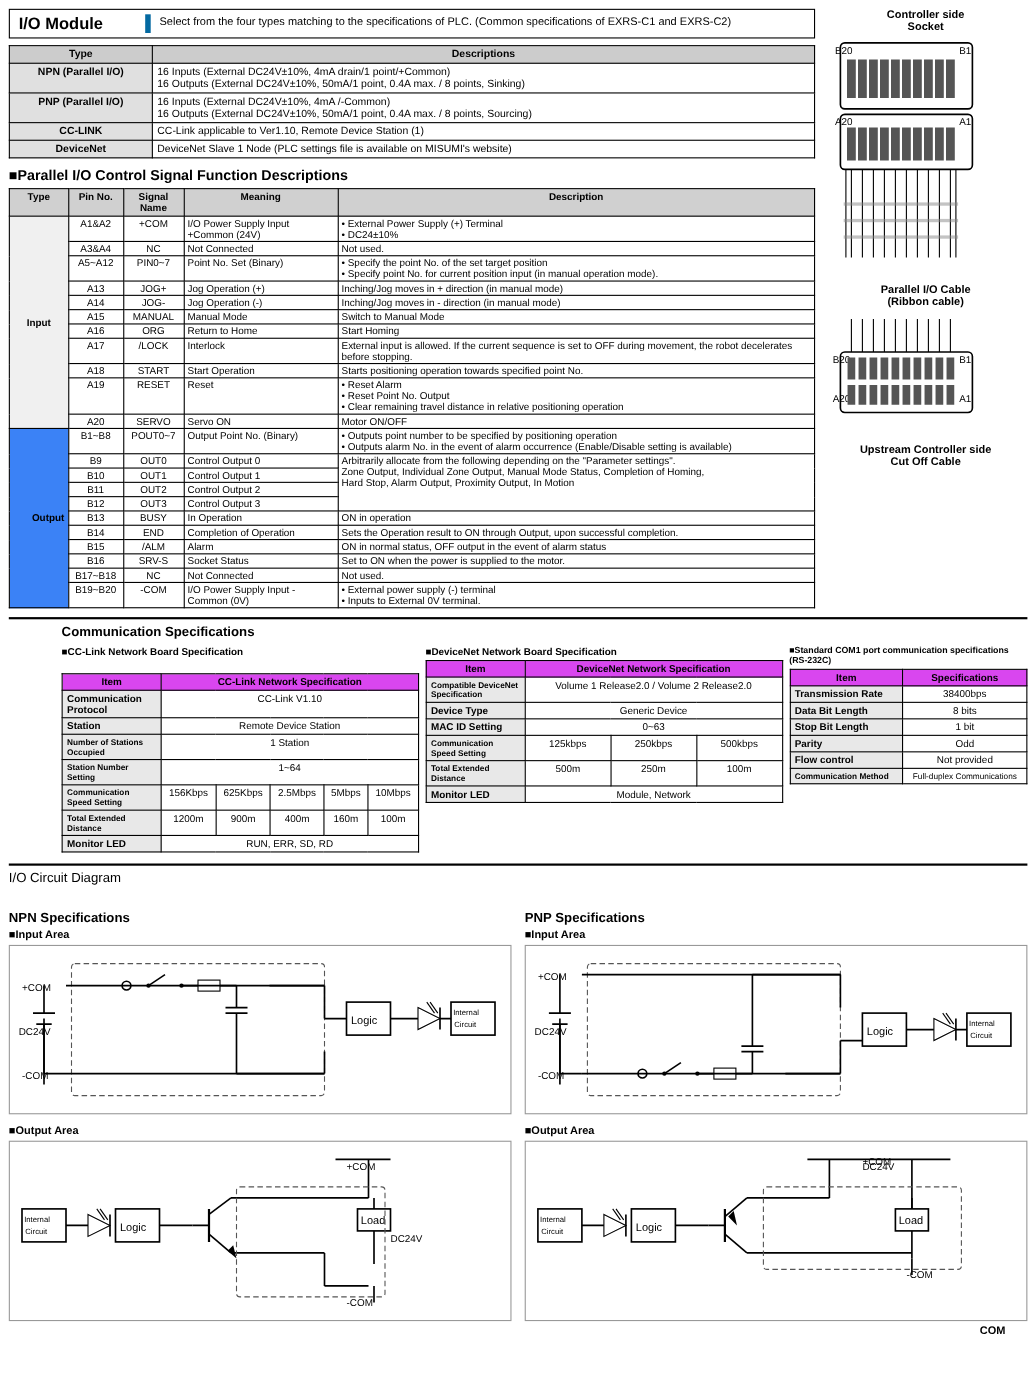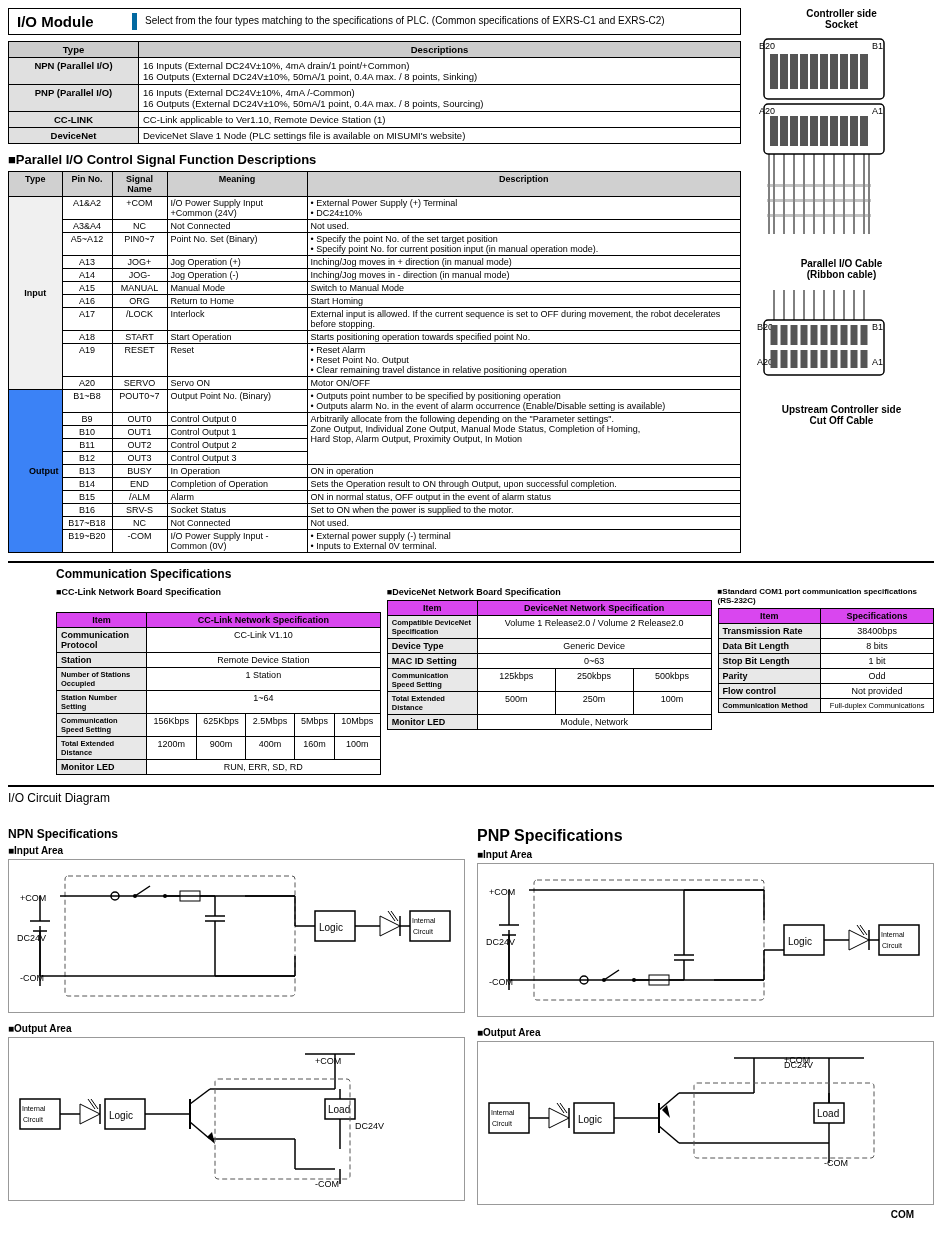--- a/index.html
+++ b/index.html
@@ -592,21 +592,21 @@
 
             <rect x="200" y="35" width="135" height="100" rx="3" fill="none" stroke="#555" stroke-width="1" stroke-dasharray="5,3"></rect>
 
             <text x="300" y="143" font-size="9" font-family="Arial">-COM</text>
             <line x1="325" y1="125" x2="325" y2="140" stroke="#000" stroke-width="1.5"></line>
           </svg>
         </div>
       </div>
 
       <div style="flex:1;">
-        <div style="font-size:16px; font-weight:bold; margin-bottom:4px;">PNP Specifications</div>
+        <div style="font-size:12px; font-weight:bold; margin-bottom:4px;">PNP Specifications</div>
 
         <div style="font-size:10px; font-weight:bold; margin-bottom:3px;">■Input Area</div>
         <div style="border:1px solid #999; padding:6px; background:#fff; margin-bottom:10px;">
           <svg width="440" height="140" viewBox="0 0 440 140">
 
             <text x="5" y="25" font-size="9" font-family="Arial">+COM</text>
 
             <text x="2" y="75" font-size="9" font-family="Arial">DC24V</text>
 
             <text x="5" y="115" font-size="9" font-family="Arial">-COM</text>

